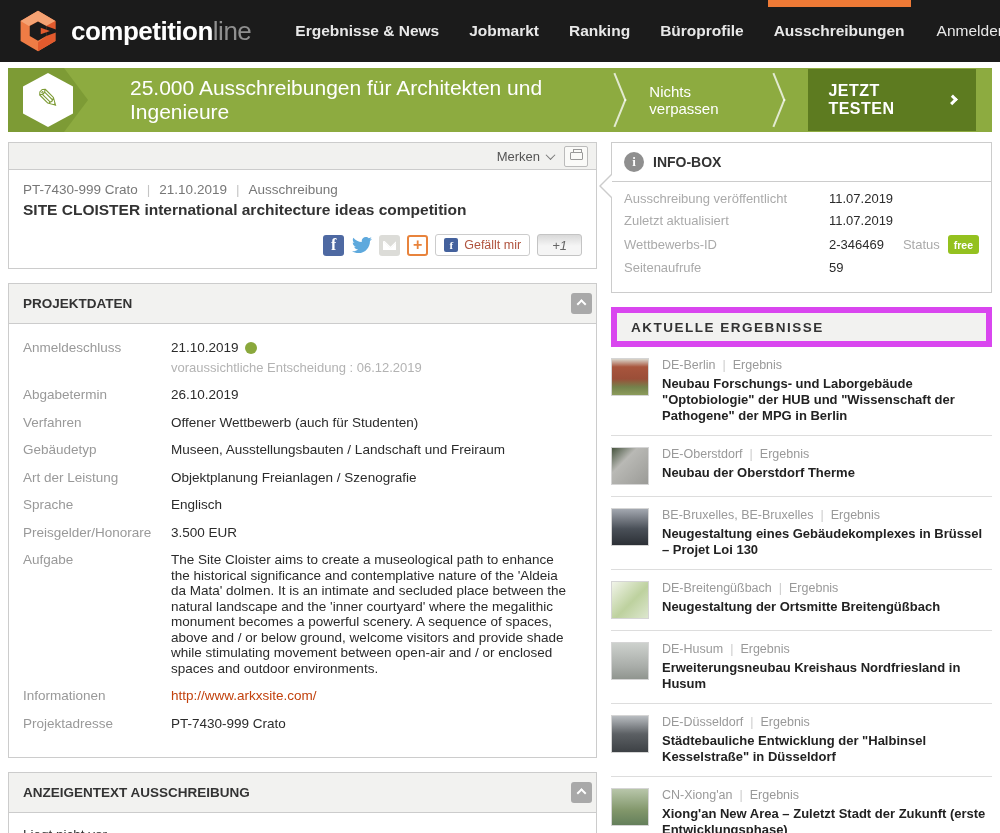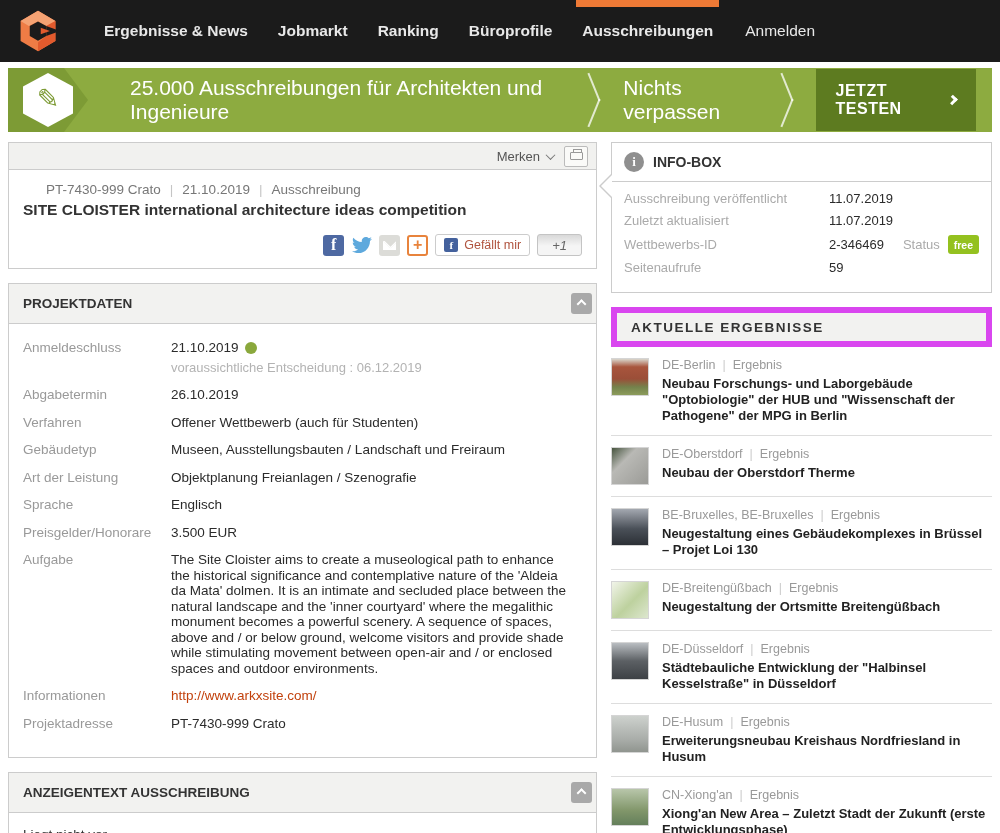--- a/index.html
+++ b/index.html
@@ -29,21 +29,21 @@
   .hexa { width:50px; height:54px; background:#fff;
     clip-path:polygon(50% 0,100% 25%,100% 75%,50% 100%,0 75%,0 25%);
     display:flex; align-items:center; justify-content:center; }
   .hexa span { color:#7d9b35; font-size:27px; transform:translateY(-1px); }
   .banner-text { color:#fff; font-size:21px; font-weight:400; margin-left:42px; }
   .chev { width:16px; height:54px; position:relative; margin:0 20px; flex:none; }
   .chev::before,.chev::after { content:""; position:absolute; left:6px; width:2px;
     height:30px; background:rgba(255,255,255,.75); }
   .chev::before { top:-1px; transform:rotate(-22deg); }
   .chev::after { bottom:-1px; transform:rotate(22deg); }
-  .banner-mid { color:#fff; font-size:21px; font-weight:400; }
+  .banner-mid { color:#fff; font-size:15px; font-weight:400; }
   .cta { margin-left:auto; margin-right:16px; background:#5d7b20; color:#fff;
     font-weight:bold; font-size:16px; letter-spacing:.5px; padding:13px 20px;
     display:flex; align-items:center; gap:12px; cursor:pointer; }
   .cta .arr { width:8px; height:8px; border-top:3px solid #fff; border-right:3px solid #fff;
     transform:rotate(45deg); }
 
   
   .main { display:flex; gap:14px; padding:6px 8px 0; align-items:flex-start; }
   .col-left { flex:0 0 589px; }
   .col-right { flex:1; min-width:0; }
@@ -54,21 +54,21 @@
     display:flex; justify-content:flex-end; align-items:center; gap:10px; padding:0 8px; }
   .merken { display:flex; align-items:center; gap:7px; font-size:13px; color:#555; cursor:pointer; }
   .chev-dn { width:7px; height:7px; border-right:1.5px solid #777; border-bottom:1.5px solid #777;
     transform:rotate(45deg) translate(-1px,-1px); }
   .print-btn { width:24px; height:21px; border:1px solid #bbb; background:#fafaf8;
     border-radius:2px; display:flex; align-items:center; justify-content:center; cursor:pointer; }
   .printer { width:13px; height:8px; border:1px solid #999; border-radius:1px; position:relative; }
   .printer::before { content:""; position:absolute; top:-4px; left:2px; width:7px; height:3px;
     border:1px solid #999; border-bottom:none; }
   .card-head-body { padding:12px 14px 12px; }
-  .breadcrumb { font-size:13.5px; color:#777;margin-left:23px; }
+  .breadcrumb { font-size:13.5px; color:#777; }
   .breadcrumb .sep { color:#c5c5c5; padding:0 9px; }
   .page-title { font-size:15.5px; font-weight:bold; color:#333; margin-top:4px; }
   .social-row { display:flex; justify-content:flex-end; align-items:center; gap:7px; margin-top:15px; }
   .s-ic { width:21px; height:21px; border-radius:3px; display:flex; align-items:center;
     justify-content:center; cursor:pointer; flex:none; }
   .fb { background:#4e69a2; color:#fff; font-family:"Liberation Serif",serif;
     font-weight:bold; font-size:16px; }
   .tw svg { width:20px; height:20px; fill:#5ea9dd; }
   .mail { background:#dcdcd8; }
   .mail-g { width:13px; height:9px; background:#fff; position:relative; overflow:hidden; }
@@ -142,20 +142,21 @@
 <div class="navbar">
   <div class="logo">
     <svg viewBox="0 0 48 48">
       <polygon points="24,2 43,13 43,35 24,46 5,35 5,13" fill="#ef7c45"></polygon>
       <polygon points="5,13 24,2 43,13 33,18.5 24,13.5 14,18.5" fill="#f5a273"></polygon>
       <polygon points="43,13 43,35 24,46 24,36.5 33,29.5 33,18.5" fill="#e25a2d"></polygon>
       <polygon points="24,13.5 33,18.5 33,29.5 24,34.5 15,29.5 15,18.5" fill="#1b1b1b"></polygon>
       <polygon points="33,18.5 48,24 33,29.5" fill="#1b1b1b"></polygon>
       <polygon points="27,20.5 37,24 27,27.5" fill="#e25a2d"></polygon>
     </svg>
+    <div class="brand"><span>competition</span><span class="lt">line</span></div>
   </div>
   <div class="nav-items" id="nav-items">
       <div class="nav-item">Ergebnisse &amp; News</div>
       <div class="nav-item">Jobmarkt</div>
       <div class="nav-item">Ranking</div>
       <div class="nav-item">Büroprofile</div>
       <div class="nav-item active">Ausschreibungen</div>
     </div>
   <div class="login">Anmelden</div>
 
@@ -336,34 +337,34 @@
             </div>
           </div>
           <div class="res-item">
             <div class="res-thumb" style="background: linear-gradient(135deg, rgb(241, 244, 233) 0%, rgb(189, 209, 158) 55%, rgb(221, 231, 207) 100%);"></div>
             <div class="res-body">
               <div class="res-meta"><span>DE-Breitengüßbach</span><span class="sep">|</span><span>Ergebnis</span></div>
               <div class="res-title">Neugestaltung der Ortsmitte Breitengüßbach</div>
             </div>
           </div>
           <div class="res-item">
+            <div class="res-thumb" style="background: linear-gradient(rgb(205, 209, 205) 0%, rgb(169, 173, 169) 65%, rgb(144, 149, 143) 100%);"></div>
+            <div class="res-body">
+              <div class="res-meta"><span>DE-Husum</span><span class="sep">|</span><span>Ergebnis</span></div>
+              <div class="res-title">Erweiterungsneubau Kreishaus Nordfriesland in Husum</div>
+            </div>
+          </div>
+          <div class="res-item">
             <div class="res-thumb" style="background: linear-gradient(rgb(185, 189, 193) 0%, rgb(92, 96, 100) 50%, rgb(61, 65, 69) 100%);"></div>
             <div class="res-body">
               <div class="res-meta"><span>DE-Düsseldorf</span><span class="sep">|</span><span>Ergebnis</span></div>
               <div class="res-title">Städtebauliche Entwicklung der "Halbinsel Kesselstraße" in Düsseldorf</div>
             </div>
           </div>
           <div class="res-item">
-            <div class="res-thumb" style="background: linear-gradient(rgb(205, 209, 205) 0%, rgb(169, 173, 169) 65%, rgb(144, 149, 143) 100%);"></div>
-            <div class="res-body">
-              <div class="res-meta"><span>DE-Husum</span><span class="sep">|</span><span>Ergebnis</span></div>
-              <div class="res-title">Erweiterungsneubau Kreishaus Nordfriesland in Husum</div>
-            </div>
-          </div>
-          <div class="res-item">
             <div class="res-thumb" style="background: linear-gradient(rgb(184, 198, 170) 0%, rgb(129, 150, 106) 60%, rgb(100, 127, 91) 100%);"></div>
             <div class="res-body">
               <div class="res-meta"><span>CN-Xiong'an</span><span class="sep">|</span><span>Ergebnis</span></div>
               <div class="res-title">Xiong'an New Area – Zuletzt Stadt der Zukunft (erste Entwicklungsphase)</div>
             </div>
           </div>
         </div>
     </div>
   </div>
 </div>

